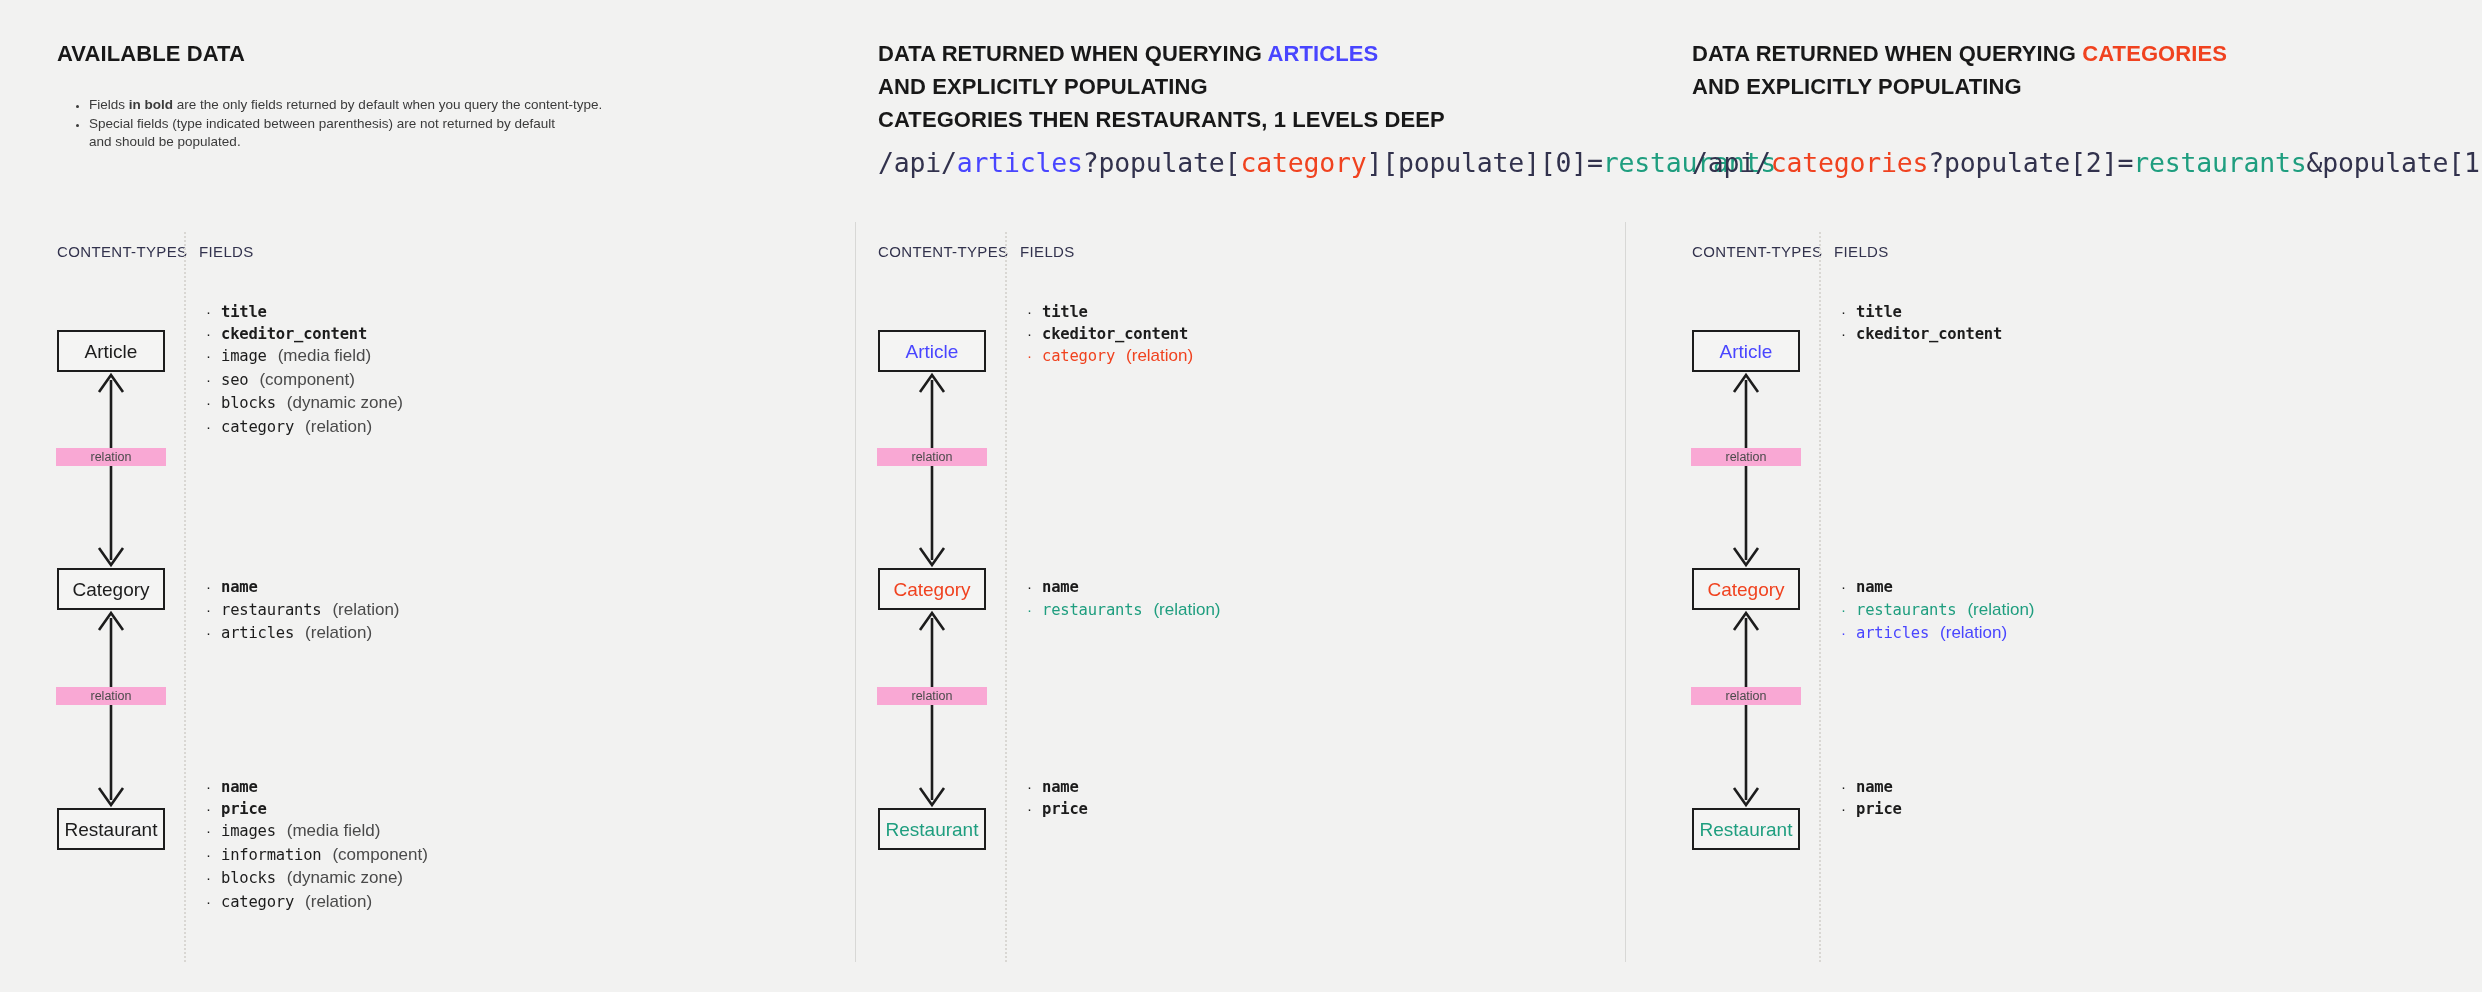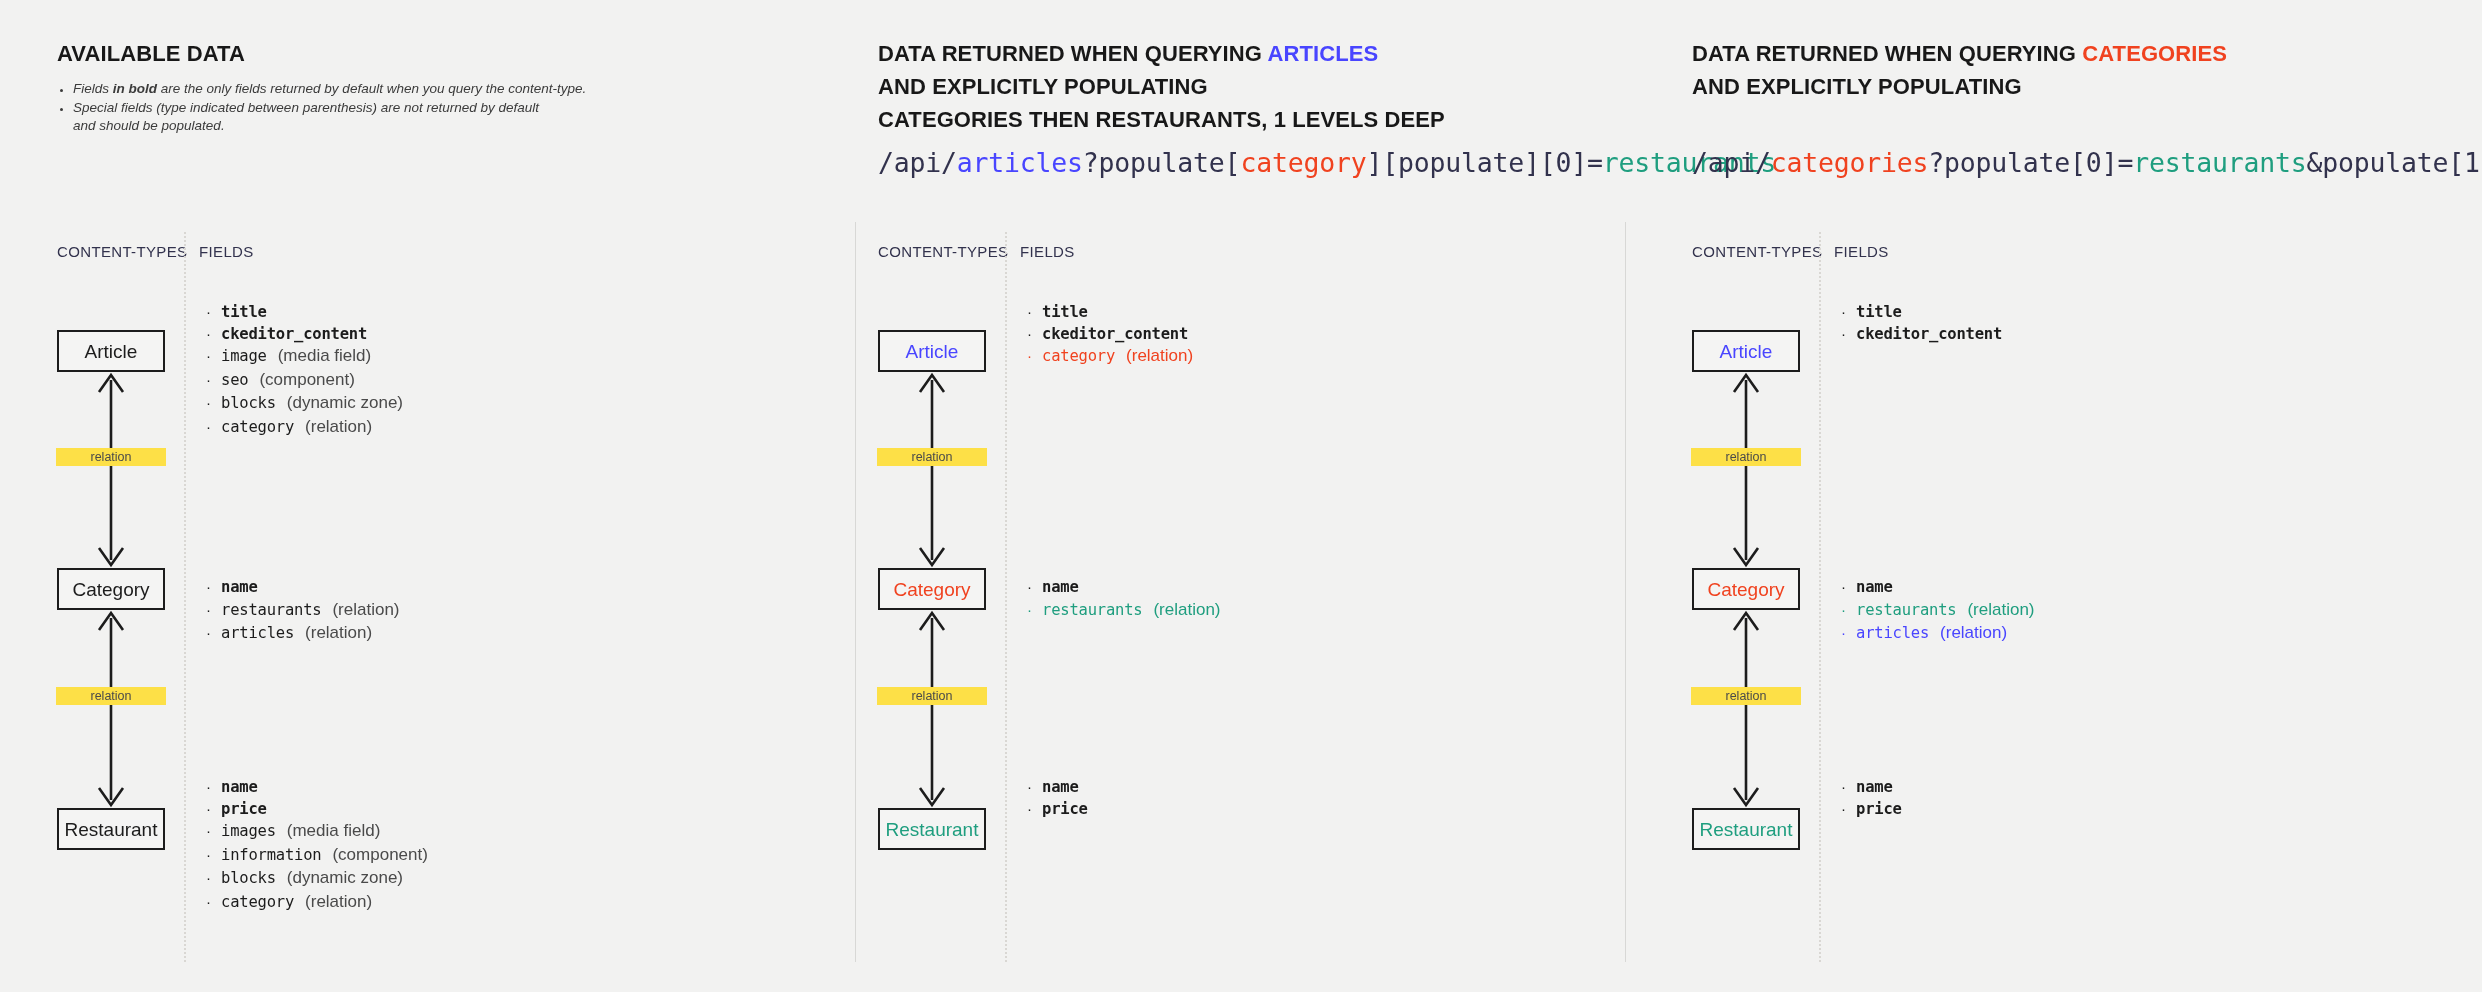--- a/index.html
+++ b/index.html
@@ -46,21 +46,21 @@
   #panel-3 .api-url { left:67px; top:148px; }
   .c-blue  { color:#4945ff; }
   .c-red   { color:#f0421f; }
   .c-teal  { color:#1f9e7f; }
 
   .bullets { position:absolute; left:57px; top:80px; }
   .bullets li {
     font-size:13.5px; line-height:18px; color:#3b3b3b;
     margin:0 0 1px 0;
   }
-  .bullets ul { margin:0; padding-left:16px;font-style:italic; }
+  .bullets ul { margin:16px; padding-left:16px; }
   .bullets li::marker { font-size:11px; }
 
   
   .col-label {
     position:absolute; top:243px;
     font-size:15px; letter-spacing:0.35px; color:#32324d;
     white-space:nowrap;
   }
   #panel-1 .ct-label { left:57px; }
   #panel-1 .fld-label{ left:199px; }
@@ -99,21 +99,21 @@
   
   .conn { position:absolute; width:110px; }
   #panel-1 .conn { left:56px; }
   #panel-2 .conn { left:72px; }
   #panel-3 .conn { left:66px; }
   .conn-1 { top:372px; height:196px; }
   .conn-2 { top:610px; height:198px; }
   .conn svg { display:block; }
   .conn-label {
     position:absolute; left:0; width:110px; text-align:center;
-    font-size:12.5px; color:#4a4a4a; background:#fde047;
+    font-size:12.5px; color:#4a4a4a; background:#f9a8d4;
     padding:2px 0;
   }
   .conn-1 .conn-label { top:76px; }
   .conn-2 .conn-label { top:77px; }
 
   
   .fields { position:absolute; }
   #panel-1 .fields { left:206px; }
   #panel-2 .fields { left:222px; }
   #panel-3 .fields { left:216px; }
@@ -329,21 +329,21 @@
         <span class="field-name bold">price</span>
       </div>
     </div>
 </div>
 
 <div class="panel" id="panel-3">
   <div class="head">
       <div class="head-line"><span>DATA RETURNED WHEN QUERYING </span><span class="hl-categories">CATEGORIES</span></div>
       <div class="head-line"><span>AND EXPLICITLY POPULATING</span></div>
     </div>
-  <div class="api-url"><span>/api/</span><span class="c-red">categories</span><span>?populate[0]=</span><span class="c-teal">restaurants</span><span>&amp;populate[1]=</span></div>
+  <div class="api-url"><span>/api/</span><span class="c-red">categories</span><span>?populate[2]=</span><span class="c-teal">restaurants</span><span>&amp;populate[1]=</span></div>
 
   <div class="col-label ct-label">CONTENT-TYPES</div>
   <div class="col-label fld-label">FIELDS</div>
   <div class="dotted-sep"></div>
 
   <div class="ct-box box-article tint-blue">Article</div>
   <div class="ct-box box-category tint-red">Category</div>
   <div class="ct-box box-restaurant tint-teal">Restaurant</div>
 
   <div class="conn conn-1">

